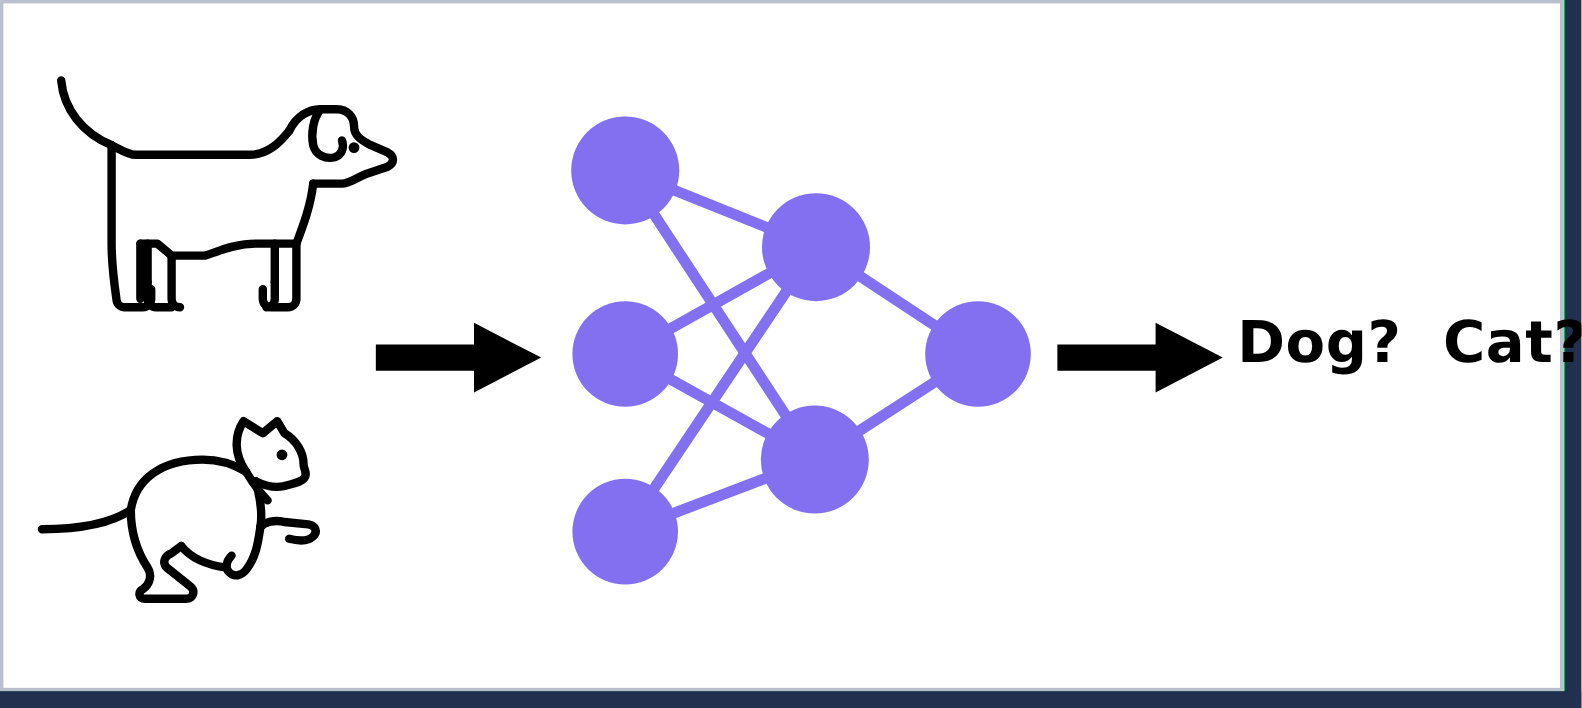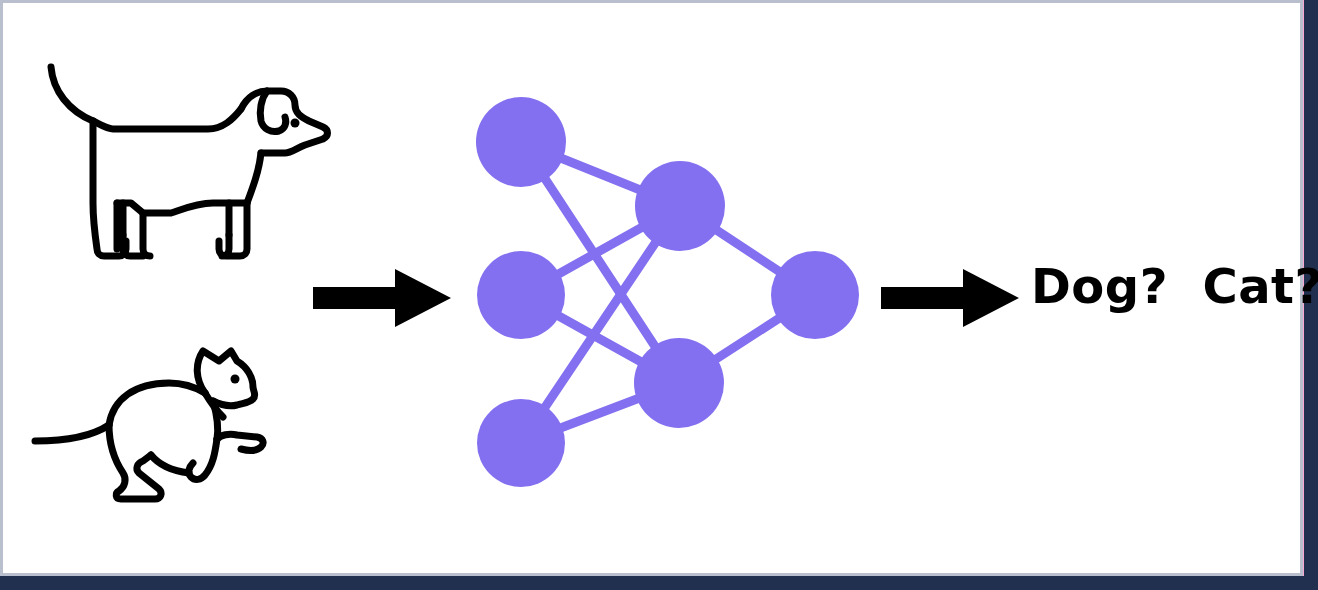--- a/index.html
+++ b/index.html
@@ -4,21 +4,21 @@
 <style>
   html, body {
     margin: 0;
     padding: 0;
     background: #ffffff;
   }
   #slide {
     position: relative;
     width: 1318px;
     height: 590px;
-    background: #f9a8d4;
+    background: #22c55e;
     overflow: hidden;
     font-family: "DejaVu Sans", sans-serif;
   }
   
   #frame-right {
     position: absolute;
     top: 0;
     right: 0;
     width: 14px;
     height: 590px;

